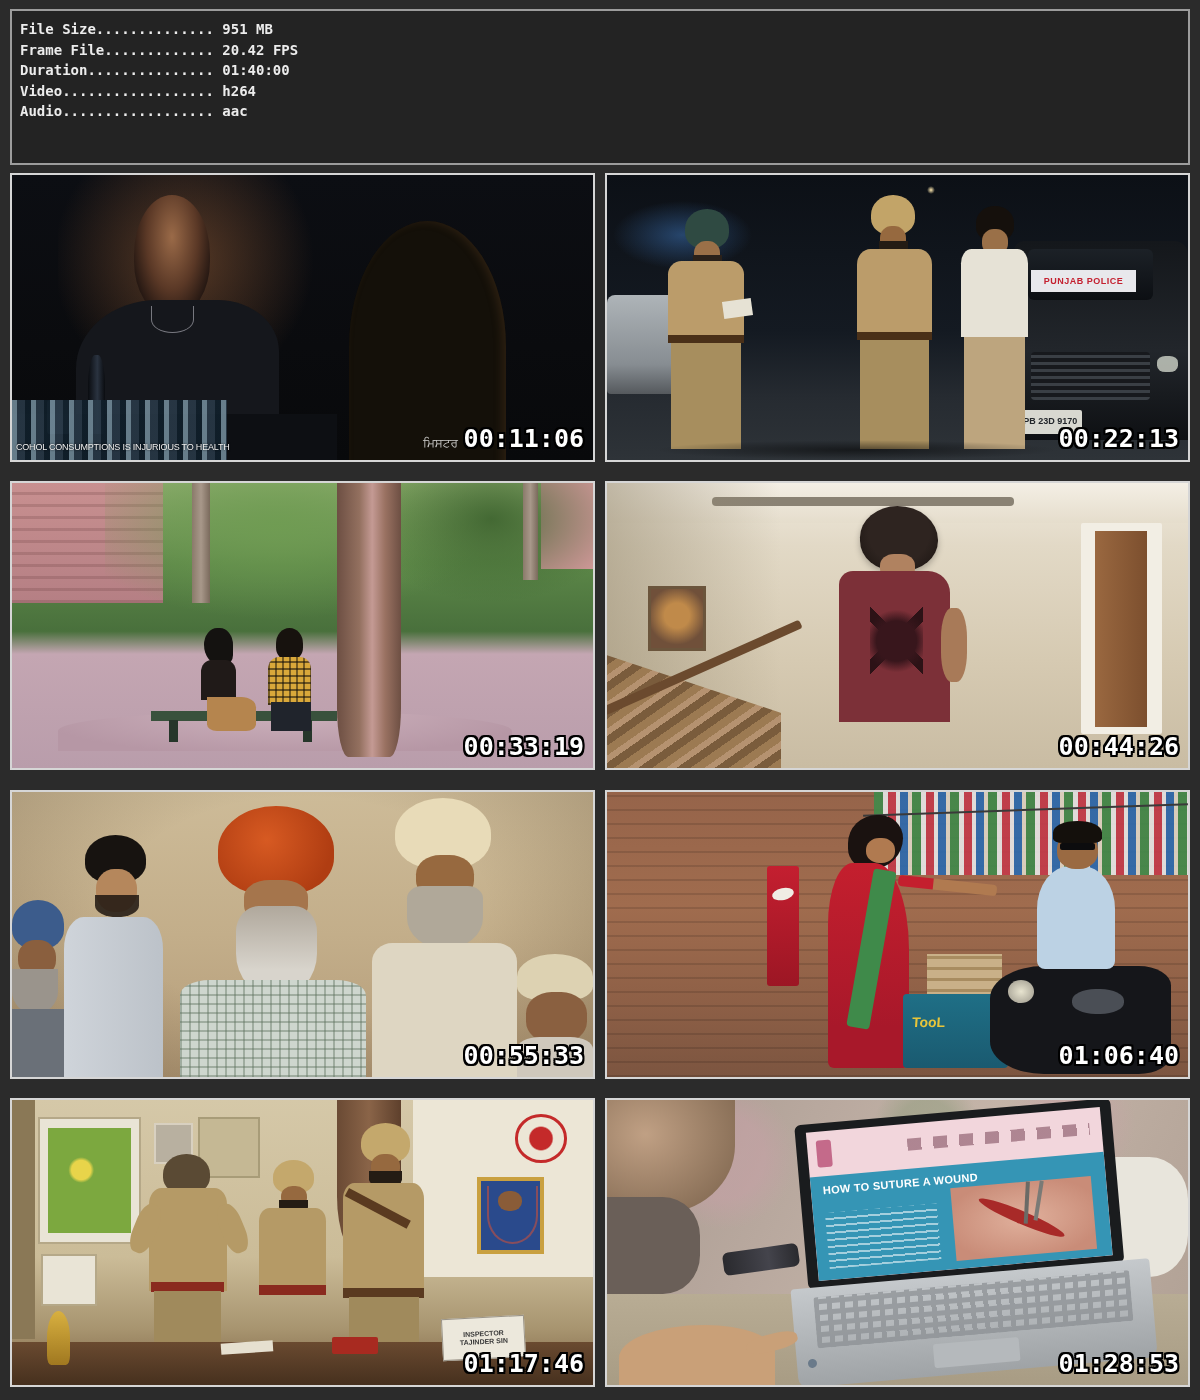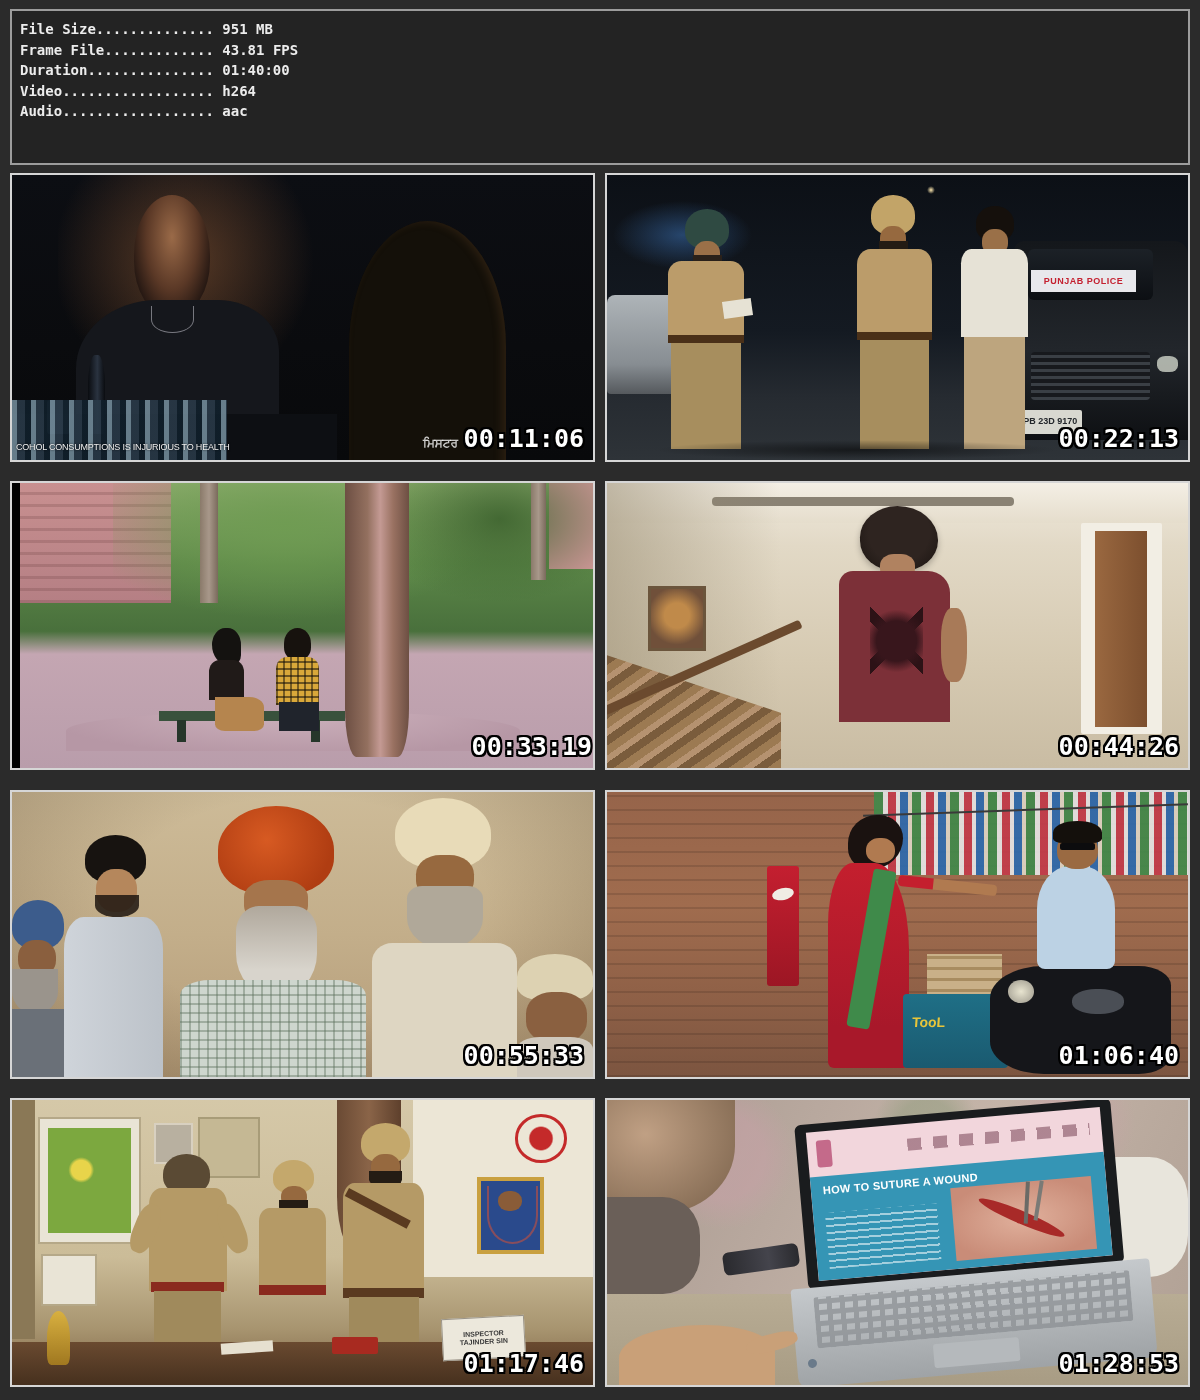--- a/index.html
+++ b/index.html
@@ -46,21 +46,21 @@
   #t1{left:10px;top:173px;}  #t2{left:605px;top:173px;}
   #t3{left:10px;top:481px;}  #t4{left:605px;top:481px;}
   #t5{left:10px;top:790px;}  #t6{left:605px;top:790px;}
   #t7{left:10px;top:1098px;} #t8{left:605px;top:1098px;}
 
   
   #t1 .scene{background:linear-gradient(180deg,#0c0e13,#0a0b0e 60%,#08090b);}
   
   #t2 .scene{background:linear-gradient(180deg,#0c1016 0%,#141a22 55%,#262b31 78%,#2e3338 100%);}
   
-  #t3 .scene{background:linear-gradient(180deg,#8fae6f 0%,#5c8748 28%,#49703c 52%,#c4a6b2 60%,#b99dab 100%);margin-left:8px;}
+  #t3 .scene{background:linear-gradient(180deg,#8fae6f 0%,#5c8748 28%,#49703c 52%,#c4a6b2 60%,#b99dab 100%);}
   
   #t4 .scene{background:linear-gradient(180deg,#efe9dd 0%,#e2d9c6 22%,#d6cab2 62%,#c9bca3 100%);}
   
   #t5 .scene{background:
       radial-gradient(ellipse at 50% 40%, rgba(0,0,0,0) 45%, rgba(60,40,20,.28)),
       linear-gradient(180deg,#cdbb98 0%,#c3ae8a 50%,#b39b78 100%);}
   
   #t6 .scene{background:
       repeating-linear-gradient(0deg, rgba(0,0,0,.12) 0 2px, rgba(0,0,0,0) 2px 14px),
       linear-gradient(180deg,#96644a 0%,#a06c4e 40%,#8d5f46 75%,#7c5540 100%);}
@@ -71,39 +71,39 @@
       radial-gradient(circle at 20% 20%, rgba(201,160,168,.5) 0 8%, rgba(0,0,0,0) 14%),
       radial-gradient(circle at 55% 10%, rgba(138,154,120,.45) 0 7%, rgba(0,0,0,0) 13%),
       radial-gradient(circle at 80% 8%, rgba(201,160,168,.4) 0 6%, rgba(0,0,0,0) 12%),
       linear-gradient(115deg,#a89a90 0%,#b8a89e 30%,#c4b4a8 55%,#b0a094 100%);}
 </style>
 </head>
 <body>
 
 <div class="info-panel">
   <div class="info-row"><span>File Size</span><span>.............. </span><span>951 MB</span></div>
-  <div class="info-row"><span>Frame File</span><span>............. </span><span>43.81 FPS</span></div>
+  <div class="info-row"><span>Frame File</span><span>............. </span><span>20.42 FPS</span></div>
   <div class="info-row"><span>Duration</span><span>............... </span><span>01:40:00</span></div>
   <div class="info-row"><span>Video</span><span>.................. </span><span>h264</span></div>
   <div class="info-row"><span>Audio</span><span>.................. </span><span>aac</span></div>
 </div>
 
 <div class="tile" id="t1">
   <div class="scene">
     <div class="a" style="left:8%;top:0;width:48%;height:85%;background:radial-gradient(ellipse at 45% 35%,rgba(165,102,58,.5),rgba(0,0,0,0) 60%);"></div>
     <div class="a" style="left:21%;top:7%;width:13%;height:42%;background:radial-gradient(ellipse at 50% 35%,#9a6a48 0%,#5a3826 48%,#241712 78%);border-radius:50% 50% 45% 45%;"></div>
     <div class="a" style="left:11%;top:44%;width:35%;height:60%;background:#15171c;border-radius:40% 30% 0 0;"></div>
     <div class="a" style="left:24%;top:46%;width:7%;height:9%;border:1px solid rgba(200,200,210,.55);border-top:none;border-radius:0 0 50% 50%;"></div>
     <div class="a" style="right:15%;top:16%;width:27%;height:88%;background:#141009;border-radius:50% 50% 0 0;box-shadow:-4px 0 8px rgba(120,80,45,.25) inset;"></div>
     <div class="a" style="left:0;bottom:0;width:56%;height:16%;background:#0d0f13;"></div>
     <div class="a" style="left:13%;bottom:9%;width:3%;height:28%;background:linear-gradient(90deg,#0a0c10,#2a3340 55%,#0a0c10);border-radius:40% 40% 8% 8%;"></div>
     <div class="a" style="left:6%;bottom:9%;width:4%;height:12%;background:rgba(90,110,130,.35);border-radius:10%;"></div>
     <div class="a" style="left:0;bottom:0;width:37%;height:21%;background:repeating-linear-gradient(90deg,#76909f 0 5px,#2a3b4a 5px 13px,#10202c 13px 19px);opacity:.85;"></div>
     <div class="a tiny" style="left:4px;bottom:7px;font-size:9px;color:#f0f0f0;letter-spacing:-.2px;z-index:6;text-shadow:0 0 2px #000;">COHOL CONSUMPTIONS IS INJURIOUS TO HEALTH</div>
-    <div class="a tiny" style="right:135px;bottom:10px;font-size:12px;color:rgba(255,255,255,.78);z-index:4;font-weight:bold;">ਮਿਸਟਰ</div>
+    <div class="a tiny" style="right:135px;bottom:10px;font-size:12px;color:rgba(255,255,255,.78);z-index:4;">ਮਿਸਟਰ</div>
     <span class="ts">00:11:06</span>
   </div>
 </div>
 
 <div class="tile" id="t2">
   <div class="scene">
     <div class="a" style="left:0;top:8%;width:26%;height:26%;background:radial-gradient(ellipse,rgba(58,111,176,.55),rgba(0,0,0,0) 65%);"></div>
     <div class="a" style="left:55%;top:4%;width:8px;height:8px;border-radius:50%;background:radial-gradient(#ffe9b0,rgba(0,0,0,0) 70%);"></div>
     <div class="a" style="left:0;bottom:23%;width:13%;height:35%;background:linear-gradient(180deg,#aeb4b8,#878d92 70%,#55595d);border-radius:8px 12px 4px 4px;"></div>
     <div class="a" style="right:0;bottom:7%;width:30%;height:70%;background:linear-gradient(180deg,#14171b,#22262b 55%,#0e1013);border-radius:10px 14px 0 0;">

